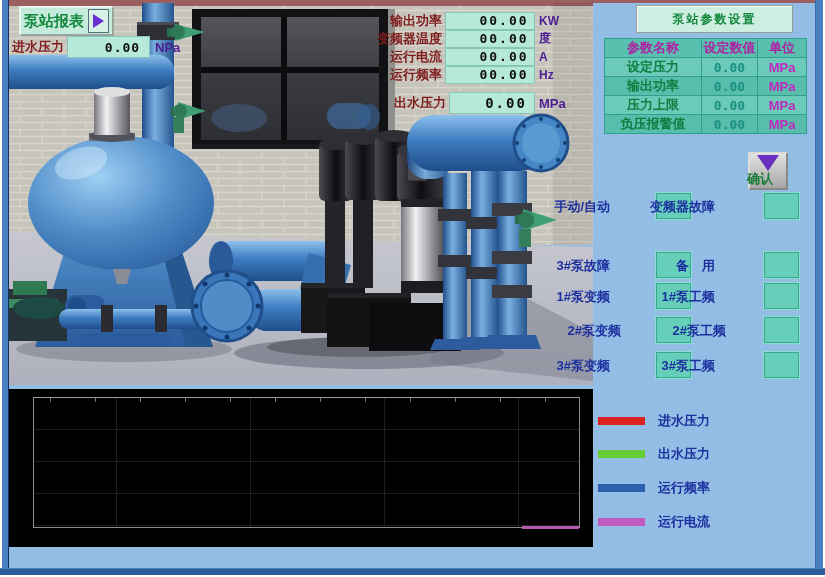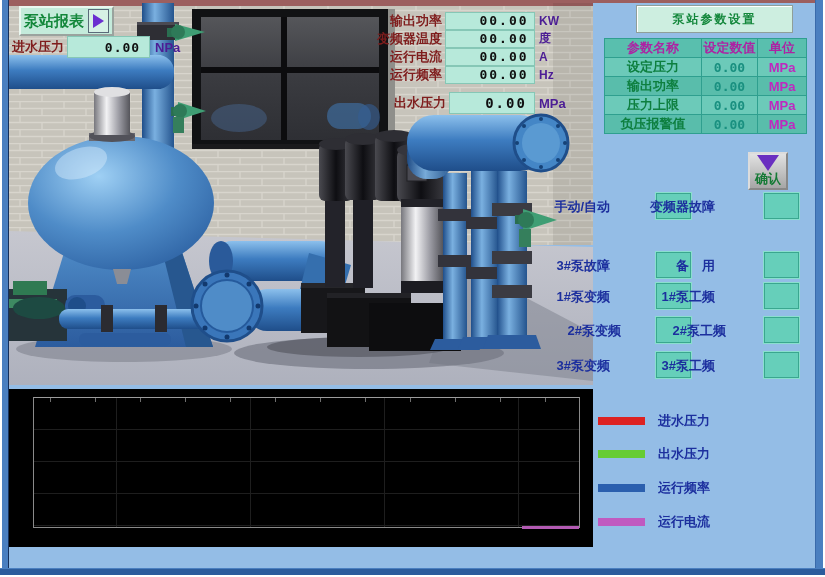--- a/index.html
+++ b/index.html
@@ -51,21 +51,21 @@
   table.params th{background:#59bfae;color:#ad23a3;}
   table.params tr.odd td{background:#6ccab9;}
   table.params tr.even td{background:#59bdab;}
   td.p-name{color:#0d7f3f;}
   td.p-value{color:#1a9080;font-family:"DejaVu Sans Mono","Liberation Mono",monospace;}
   td.p-unit{color:#bf28bf;}
 
   .confirm-btn{position:absolute;left:748px;top:152px;width:40px;height:38px;z-index:10;cursor:pointer;
     background:linear-gradient(#e2e2e2,#a6a6a6);border:2px outset #dcdcdc;box-sizing:border-box;}
   .confirm-tri{width:0;height:0;margin:1px auto 0;border-left:11px solid transparent;border-right:11px solid transparent;border-top:16px solid #6a2fc0;}
-  .confirm-label{position:absolute;right:5px;bottom:0px;color:#157a35;font-weight:bold;font-size:13px;white-space:nowrap;margin-left:38px;}
+  .confirm-label{position:absolute;right:13px;bottom:0px;color:#157a35;font-weight:bold;font-size:13px;white-space:nowrap;margin-left:38px;}
 
   .status-grid{position:absolute;left:593px;top:190px;width:230px;height:200px;z-index:10;}
   .status-row{position:absolute;left:0;width:186px;height:28px;}
   .s-label{position:absolute;top:6px;color:#1c2f9e;font-weight:bold;font-size:13px;white-space:nowrap;}
   .s-label.c1{right:169px;}
   .s-label.c2{right:64px;}
   .s-box{position:absolute;top:0;width:35px;height:26px;background:#66cfba;border:1px solid #8adfce;box-shadow:inset 0 0 0 1px #3aa78f;}
   .s-box.c1{left:62px;}
   .s-box.c2{left:170px;}
   .lamp{width:20px;height:20px;border-radius:50%;margin:3px auto 0;}

